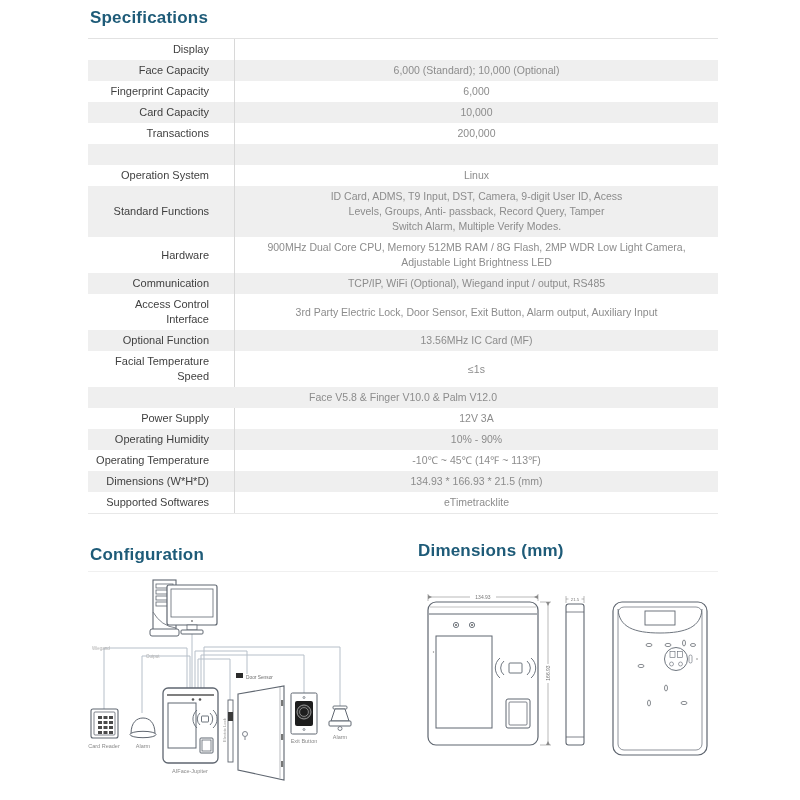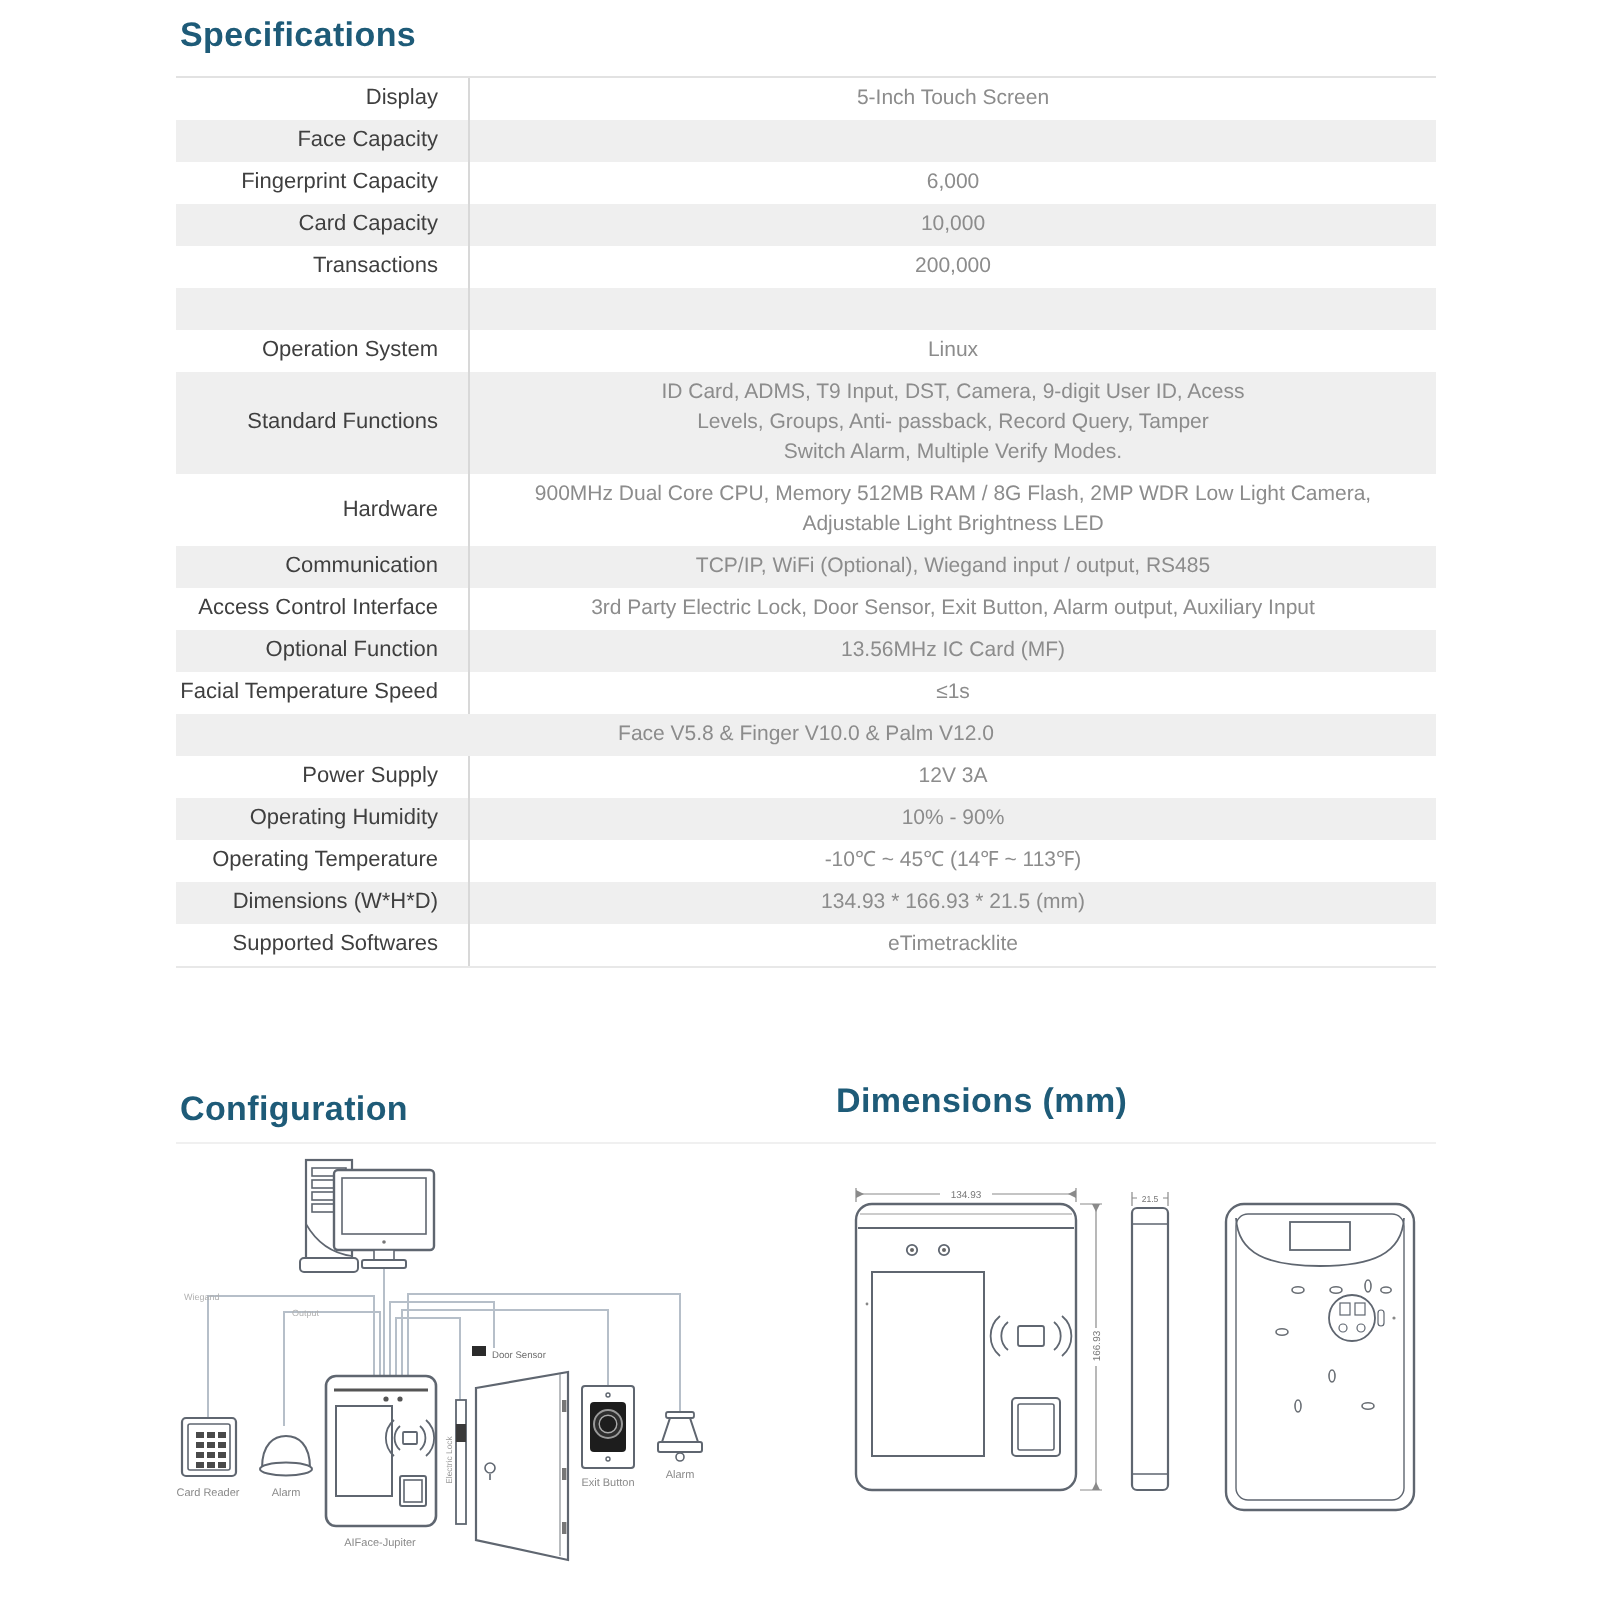--- a/index.html
+++ b/index.html
@@ -8,21 +8,21 @@
   .sec-title{position:absolute;font-size:17px;font-weight:bold;color:#1e5b78;letter-spacing:.2px;}
   #title-specs{top:8px;left:90px;}
   #title-config{top:545px;left:90px;}
   #title-dims{top:541px;left:418px;}
   .section-rule{position:absolute;top:571px;left:88px;width:630px;height:1px;background:#f0f0f0;}
 
   
   .spec-table{position:absolute;top:38px;left:88px;width:630px;border-top:1px solid #e2e2e2;border-bottom:1px solid #e8e8e8;}
   .spec-row{display:flex;align-items:stretch;background:#fff;}
   .spec-row.alt{background:#efefef;}
-  .spec-label{width:147px;box-sizing:border-box;padding:3px 15px 3px 2px;border-right:1px solid #d8d8d8;
+  .spec-label{width:147px;box-sizing:border-box;padding:3px 25px 3px 2px;border-right:1px solid #d8d8d8;
               display:flex;align-items:center;justify-content:flex-end;text-align:right;
               font-size:11px;line-height:15px;color:#3f3f3f;min-height:21px;}
   .spec-value{flex:1;box-sizing:border-box;padding:3px 8px;display:flex;align-items:center;justify-content:center;
               text-align:center;font-size:10.5px;line-height:15px;color:#8c8c8c;white-space:pre-line;min-height:21px;}
 
   .diagram{position:absolute;}
   #config-svg{top:570px;left:80px;}
   #dims-svg{top:585px;left:415px;}
   svg text{font-family:"Liberation Sans",sans-serif;}
   .lbl{fill:#8a8a8a;font-size:5.5px;}
@@ -35,24 +35,24 @@
 </head>
 <body>
 
 <div class="page">
 
   <div class="sec-title" id="title-specs">Specifications</div>
 
   <div class="spec-table">
       <div class="spec-row">
         <div class="spec-label">Display</div>
-        <div class="spec-value">5-Inch Touch Screen</div>
       </div>
       <div class="spec-row alt">
         <div class="spec-label">Face Capacity</div>
+        <div class="spec-value">6,000 (Standard); 10,000 (Optional)</div>
       </div>
       <div class="spec-row">
         <div class="spec-label">Fingerprint Capacity</div>
         <div class="spec-value">6,000</div>
       </div>
       <div class="spec-row alt">
         <div class="spec-label">Card Capacity</div>
         <div class="spec-value">10,000</div>
       </div>
       <div class="spec-row">

